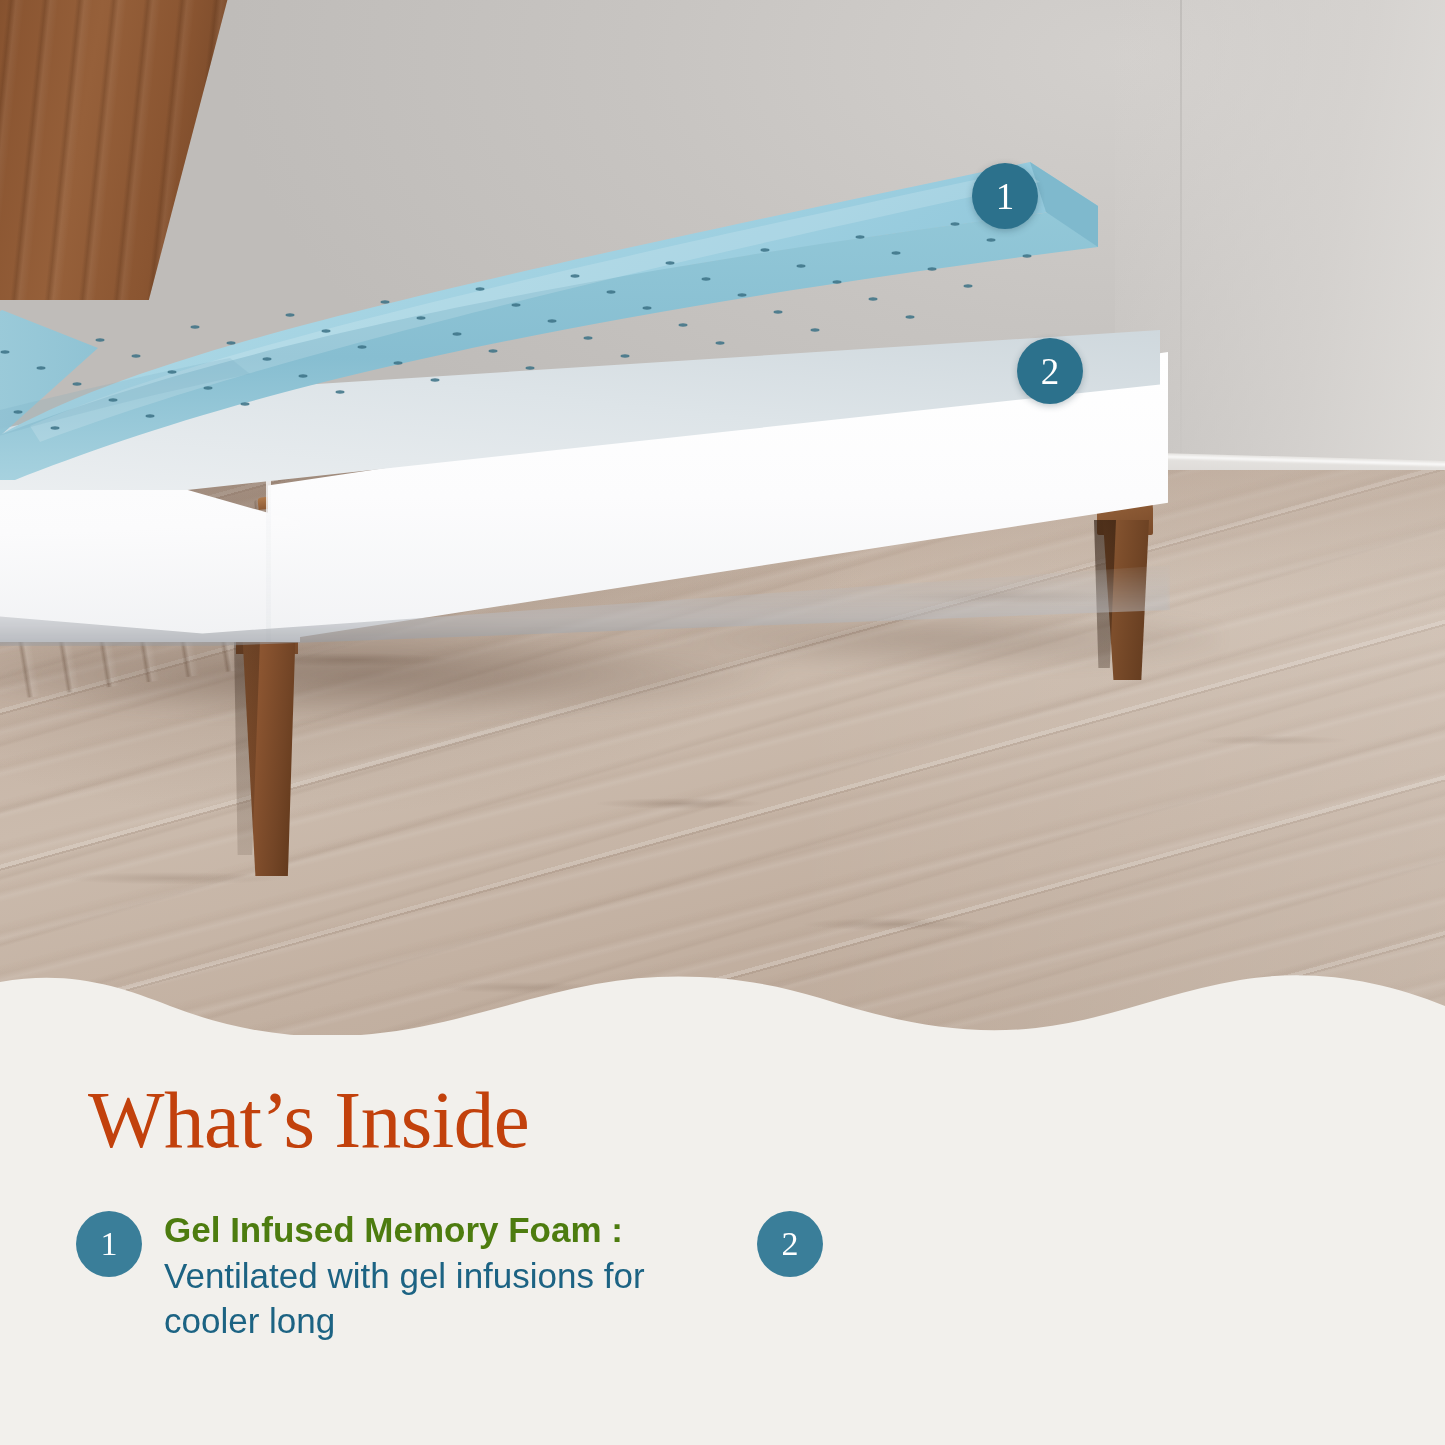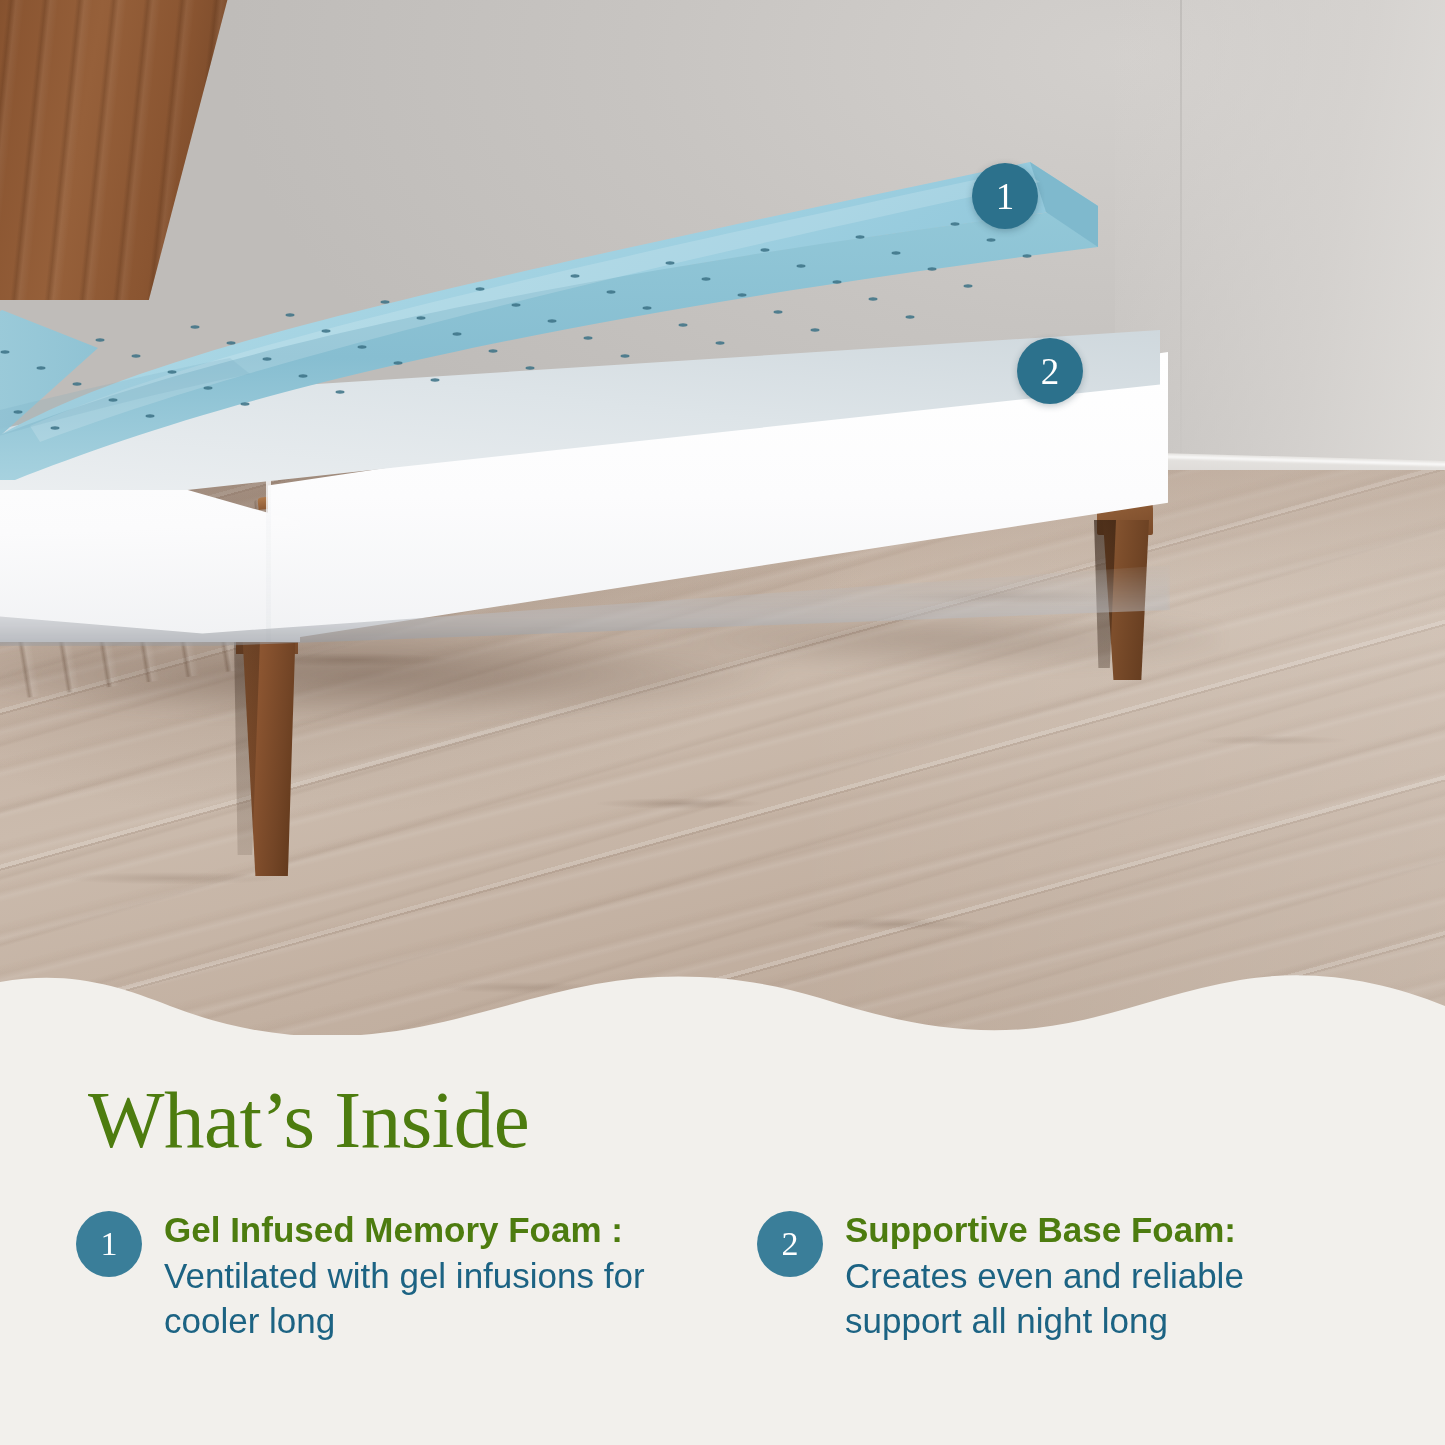--- a/index.html
+++ b/index.html
@@ -234,21 +234,21 @@
   #badge-photo-2{left:1017px;top:338px;}
 
   
   .wave{position:absolute;left:0;top:940px;width:1445px;height:120px;}
 
   
   .panel{position:absolute;left:0;top:1035px;width:1445px;height:410px;background:#f2f0ec;}
   .heading{
     position:absolute;left:88px;top:45px;
     font-family:"Liberation Serif", serif;
-    font-size:81px;line-height:1;color:#4d7c0f;letter-spacing:-.5px;
+    font-size:81px;line-height:1;color:#c2410c;letter-spacing:-.5px;
     white-space:nowrap;
   }
   .items{position:absolute;left:76px;top:172px;width:1300px;display:flex;gap:96px;}
   .item{display:flex;gap:22px;width:585px;}
   .badge-text{
     flex:0 0 auto;width:66px;height:66px;border-radius:50%;
     background:#3a7e99;
     display:flex;align-items:center;justify-content:center;
     color:#fff;font-family:"Liberation Serif", serif;font-size:34px;line-height:1;
     margin-top:4px;
@@ -430,21 +430,18 @@
         </div>
         <div class="item-body">
           <span class="item-label">Gel Infused Memory Foam :</span><span> Ventilated with gel infusions for cooler long</span>
         </div>
       </div>
 
       <div class="item">
         <div class="badge-text">
           <span>2</span>
         </div>
-        <div class="item-body">
-          <span class="item-label">Supportive Base Foam:</span><span> Creates even and reliable support all night long</span>
-        </div>
       </div>
 
     </div>
   </div>
 
 </div>
 
 </body></html>

